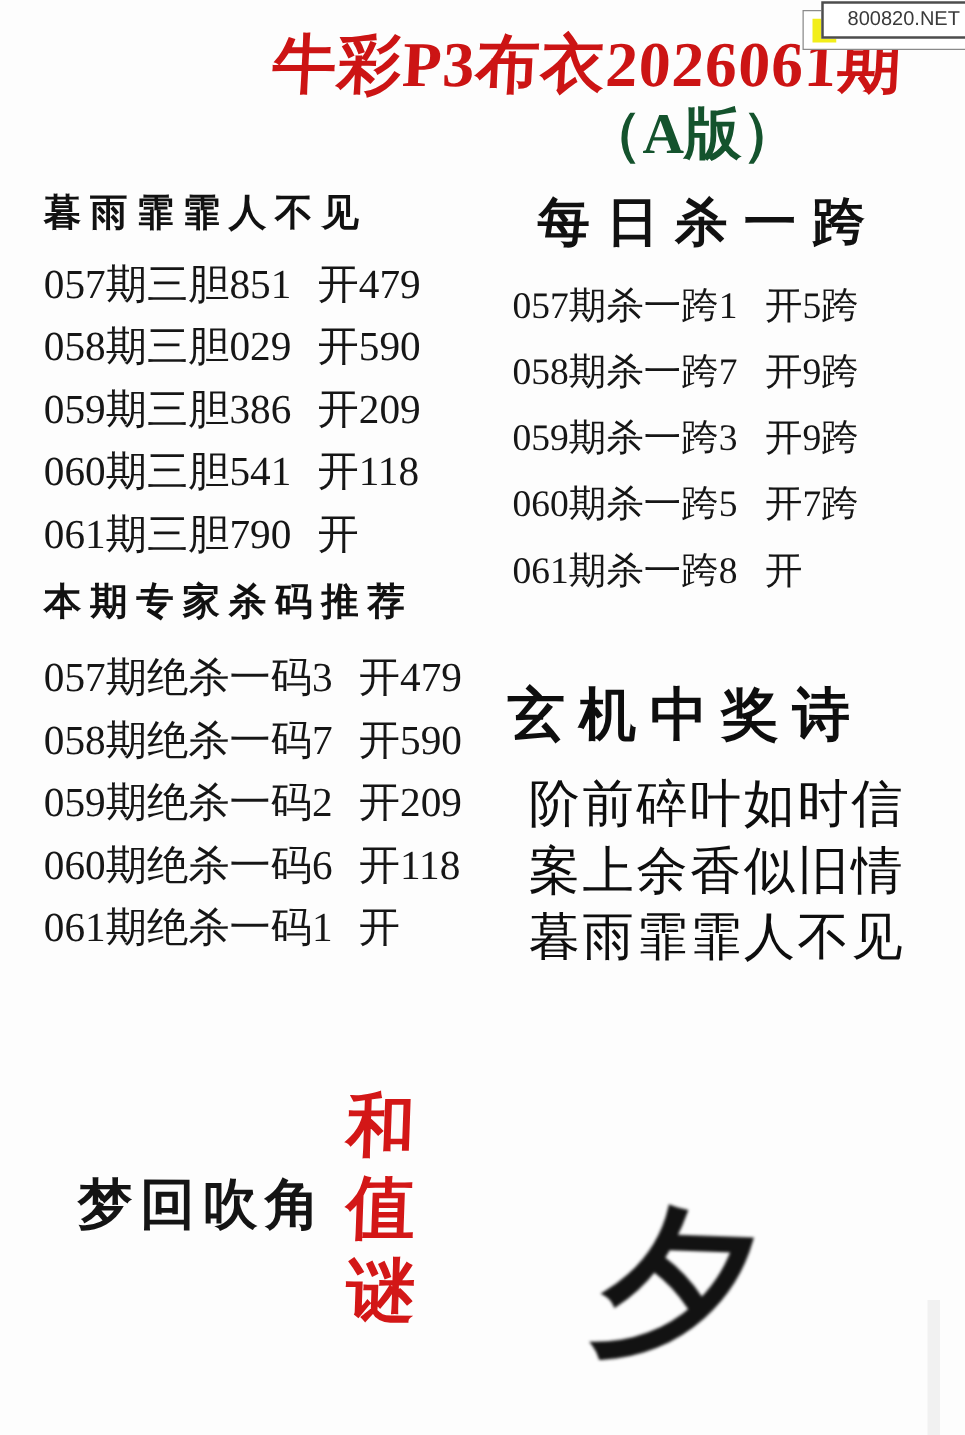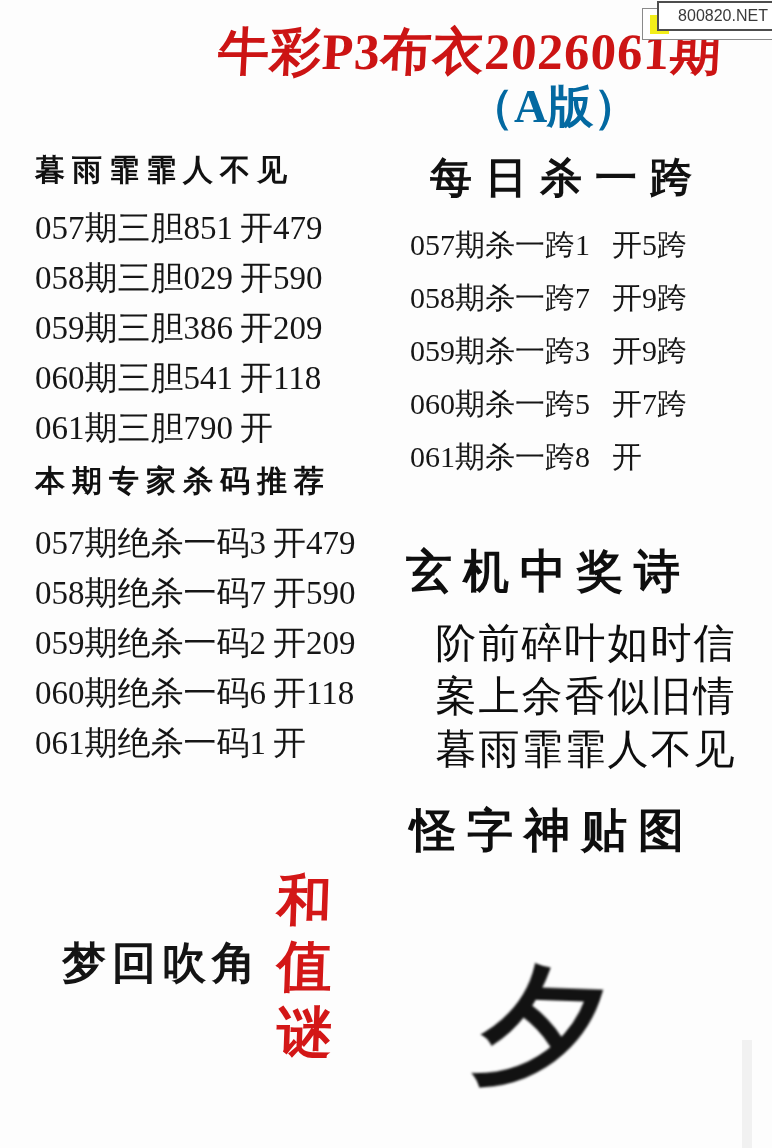--- a/index.html
+++ b/index.html
@@ -78,21 +78,21 @@
     transform: skewX(-3deg);
     white-space: nowrap;
     z-index: 1;
   }
   .edition {
     position: absolute;
     left: 468px;
     top: 76px;
     font-size: 46px;
     font-weight: bold;
-    color: #0369a1;
+    color: #14532d;
     white-space: nowrap;
   }
 
   
   .left-col {
     position: absolute;
     left: 35px;
     top: 150px;
     width: 350px;
   }
@@ -108,21 +108,21 @@
     padding: 0;
     list-style: none;
   }
   .rows.second { margin-top: 16px; }
   .row {
     font-size: 33px;
     line-height: 50px;
     white-space: nowrap;
     color: #161616;
   }
-  .row .result { margin-left: 7px; }
+  .row .result { margin-left: 21px; }
   .sha-heading { margin-top: 8px; }
 
   
   .right-col {
     position: absolute;
     left: 398px;
     top: 150px;
     width: 368px;
   }
   .kua-heading {
@@ -143,24 +143,23 @@
   .poem-heading {
     margin-top: 58px;
     font-size: 46px;
     font-weight: bold;
     letter-spacing: 11px;
     padding-left: 8px;
     white-space: nowrap;
     color: #0e0e0e;
   }
   .poem-lines {
-    margin: 14px 0 0 0;
+    margin: 14px 0 0 17px;
     padding: 0 0 0 8px;
     list-style: none;
-    text-align: center;
   }
   .poem-line {
     font-size: 41px;
     line-height: 53px;
     letter-spacing: 2px;
     white-space: nowrap;
     color: #0e0e0e;
     font-weight: 500;
   }
   .guai-heading {
@@ -268,21 +267,20 @@
       <li class="row"><span class="label">061期杀一跨8</span><span class="result">开</span></li>
     </ul>
 
     <div class="poem-heading">玄机中奖诗</div>
     <ul class="poem-lines">
       <li class="poem-line">阶前碎叶如时信</li>
       <li class="poem-line">案上余香似旧情</li>
       <li class="poem-line">暮雨霏霏人不见</li>
     </ul>
 
-    <div class="guai-heading">怪字神贴图</div>
   </div>
 
   <div class="dream-riddle">梦回吹角</div>
 
   <div class="sum-riddle">
     <span class="sum-riddle-char">和</span>
     <span class="sum-riddle-char">值</span>
     <span class="sum-riddle-char">谜</span>
   </div>
 

